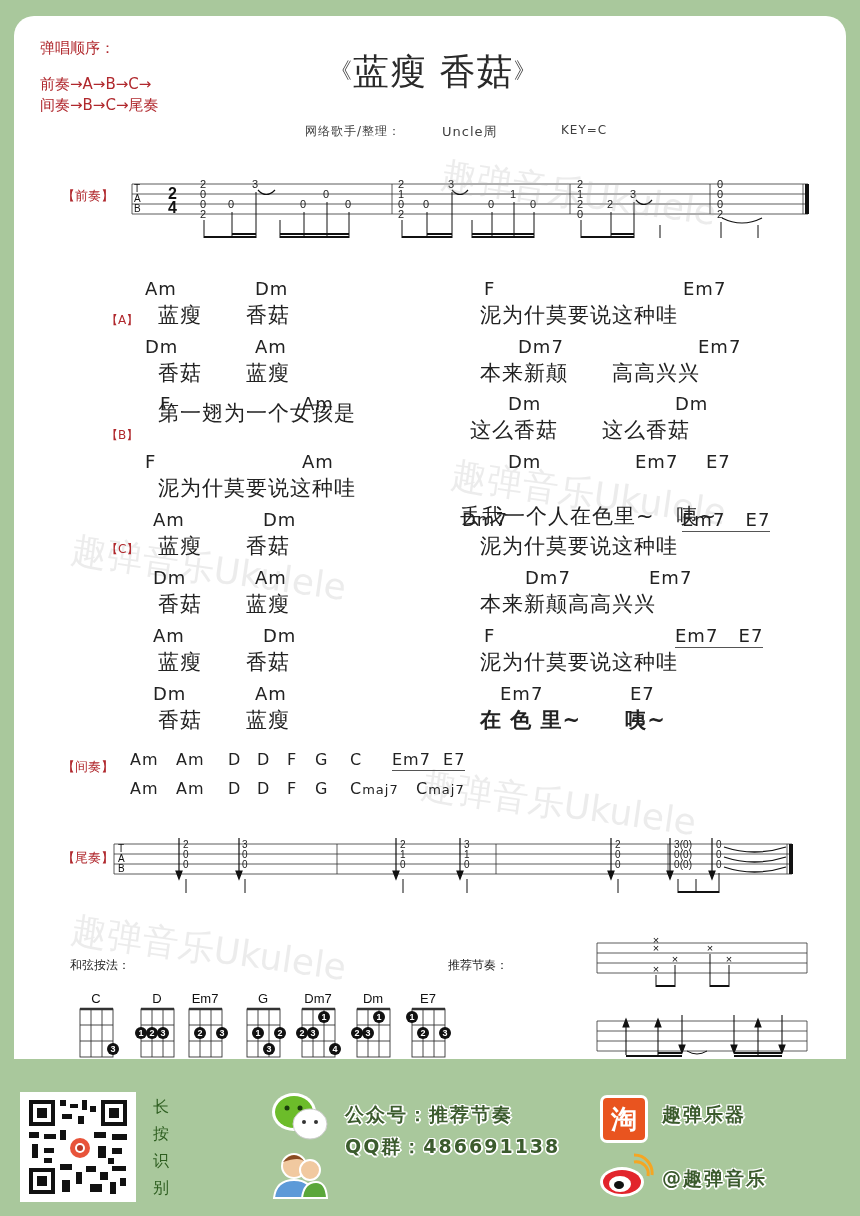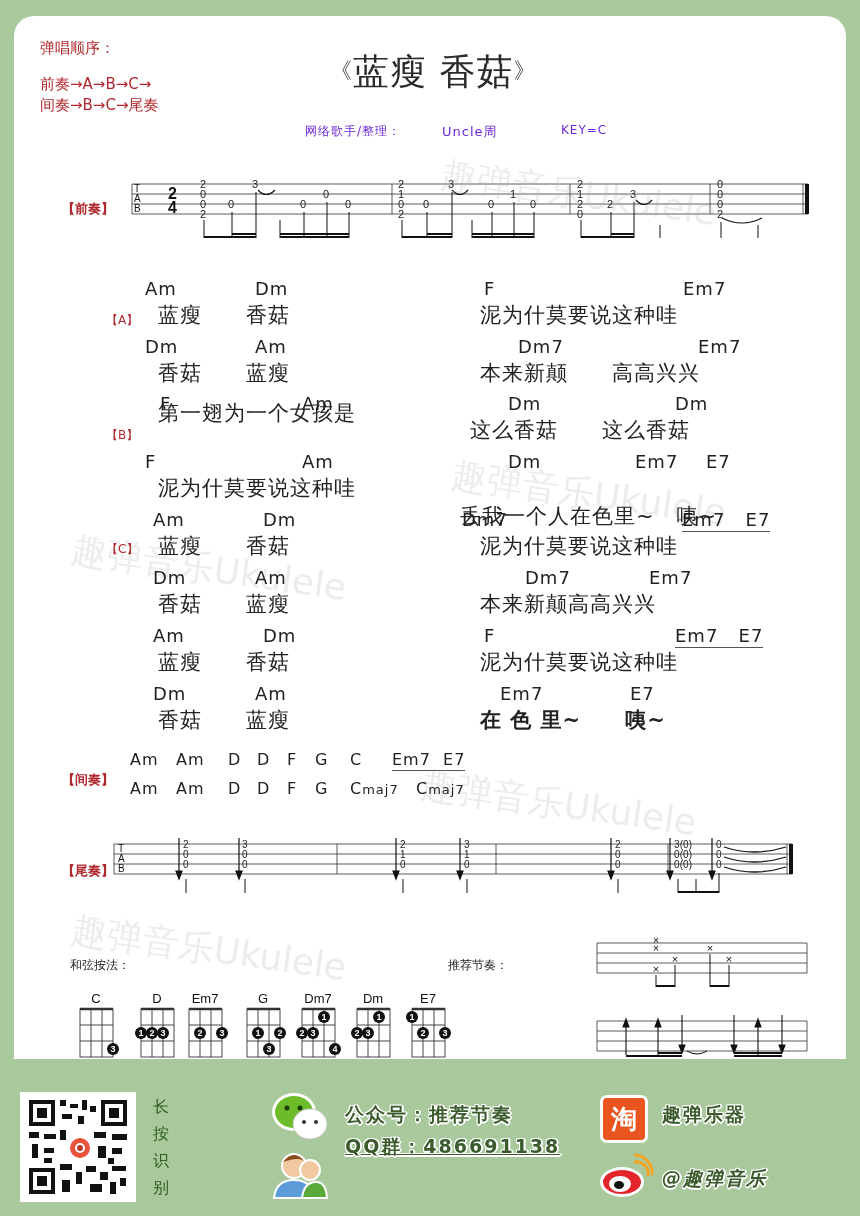--- a/index.html
+++ b/index.html
@@ -2,23 +2,23 @@
 <html><head>
 <meta charset="utf-8">
 <style>
   html,body{margin:0;padding:0;}
   body{width:860px;height:1216px;background:#a9c89c;position:relative;overflow:hidden;font-family:"DejaVu Sans",sans-serif;}
   .sheet{position:absolute;left:14px;top:16px;width:832px;height:1043px;background:#fff;border-radius:20px 20px 0 0;}
   .abs{position:absolute;}
   .order{color:#b0282d;font-size:15px;line-height:14px;text-align:right;}
   .title{left:330px;top:48px;font-size:36px;color:#2a2a2a;letter-spacing:1px;white-space:nowrap;}
   .title .q{font-size:22px;color:#444;vertical-align:6px;}
-  .meta{top:123px;font-size:12px;color:#6d28d9;white-space:nowrap;letter-spacing:1px;text-align:center;}
+  .meta{top:123px;font-size:12px;color:#404040;white-space:nowrap;letter-spacing:1px;text-align:center;}
   .sec{color:#b0282d;font-size:12px;white-space:nowrap;}
-  .sec.big{font-size:13px;font-weight:bold;margin-top:13px;}
+  .sec.big{font-size:13px;font-weight:normal;}
   .chord{font-size:18px;color:#222;white-space:nowrap;letter-spacing:1px;}
   .lyric{font-size:21px;color:#222;white-space:nowrap;letter-spacing:1px;}
   .ul{border-bottom:1.5px solid #555;padding-bottom:1px;}
   .ichord{font-size:16px;color:#222;white-space:nowrap;letter-spacing:1px;}
   .ichord small{font-size:13px;}
   .label{font-size:12px;color:#222;white-space:nowrap;}
   .wm{color:rgba(180,180,180,0.25);font-size:36px;white-space:nowrap;transform:rotate(8deg);pointer-events:none;}
   .footer-text{font-size:19px;font-weight:bold;color:#3b5b2d;white-space:nowrap;text-shadow:1px 1px 0 #fff,-1px -1px 0 #fff,1px -1px 0 #fff,-1px 1px 0 #fff,0 2px 0 #fff,2px 0 0 #fff;letter-spacing:2px;}
   .vert{font-size:16px;color:#2e5e20;line-height:27px;width:18px;text-align:center;}
   svg text{font-family:"Liberation Sans",sans-serif;}
@@ -527,26 +527,26 @@
 <div class="abs footer-text" style="left:345px;top:1102px;">公众号：推荐节奏</div>
 
 <svg class="abs" style="left:272px;top:1148px;" width="56" height="54">
   <circle cx="22" cy="18" r="13" fill="#fff"></circle>
     <circle cx="22" cy="18" r="11" fill="#f1c9a0"></circle>
   <path d="M11 14 q11 -14 22 0 q-5 -6 -22 0z" fill="#8a4b23"></path>
   <path d="M2 50 q2 -18 20 -18 q18 0 20 18z" fill="#5d9ad8" stroke="#fff" stroke-width="2"></path>
   <circle cx="38" cy="22" r="10" fill="#f1c9a0" stroke="#fff" stroke-width="2"></circle>
   <path d="M30 50 q2 -16 14 -16 q10 0 11 16z" fill="#5aa73a" stroke="#fff" stroke-width="2"></path>
 </svg>
-<div class="abs footer-text" style="left:345px;top:1134px;text-decoration:underline;">QQ群：486691138</div>
+<div class="abs footer-text" style="left:345px;top:1134px;">QQ群：486691138</div>
 
 <div class="abs" style="left:600px;top:1095px;width:42px;height:42px;background:#e9541f;border:3px solid #fff;border-radius:7px;color:#fff;font-size:26px;font-weight:bold;text-align:center;line-height:42px;">淘</div>
 <div class="abs footer-text" style="left:662px;top:1102px;">趣弹乐器</div>
 
 <svg class="abs" style="left:598px;top:1150px;" width="56" height="50">
   <ellipse cx="24" cy="32" rx="22" ry="15" fill="#fff"></ellipse>
   <ellipse cx="24" cy="32" rx="19" ry="12" fill="#e2242b"></ellipse>
   <ellipse cx="22" cy="34" rx="11" ry="8" fill="#fff"></ellipse>
   <ellipse cx="21" cy="35" rx="5" ry="4" fill="#111"></ellipse>
   <path d="M36 12 a12 12 0 0 1 14 14" fill="none" stroke="#f5a623" stroke-width="3"></path>
   <path d="M36 5 a18 18 0 0 1 18 20" fill="none" stroke="#f5a623" stroke-width="3"></path>
 </svg>
-<div class="abs footer-text" style="left:662px;top:1166px;font-style:italic;">@趣弹音乐</div>
+<div class="abs footer-text" style="left:662px;top:1166px;">@趣弹音乐</div>
 
 </body></html>

